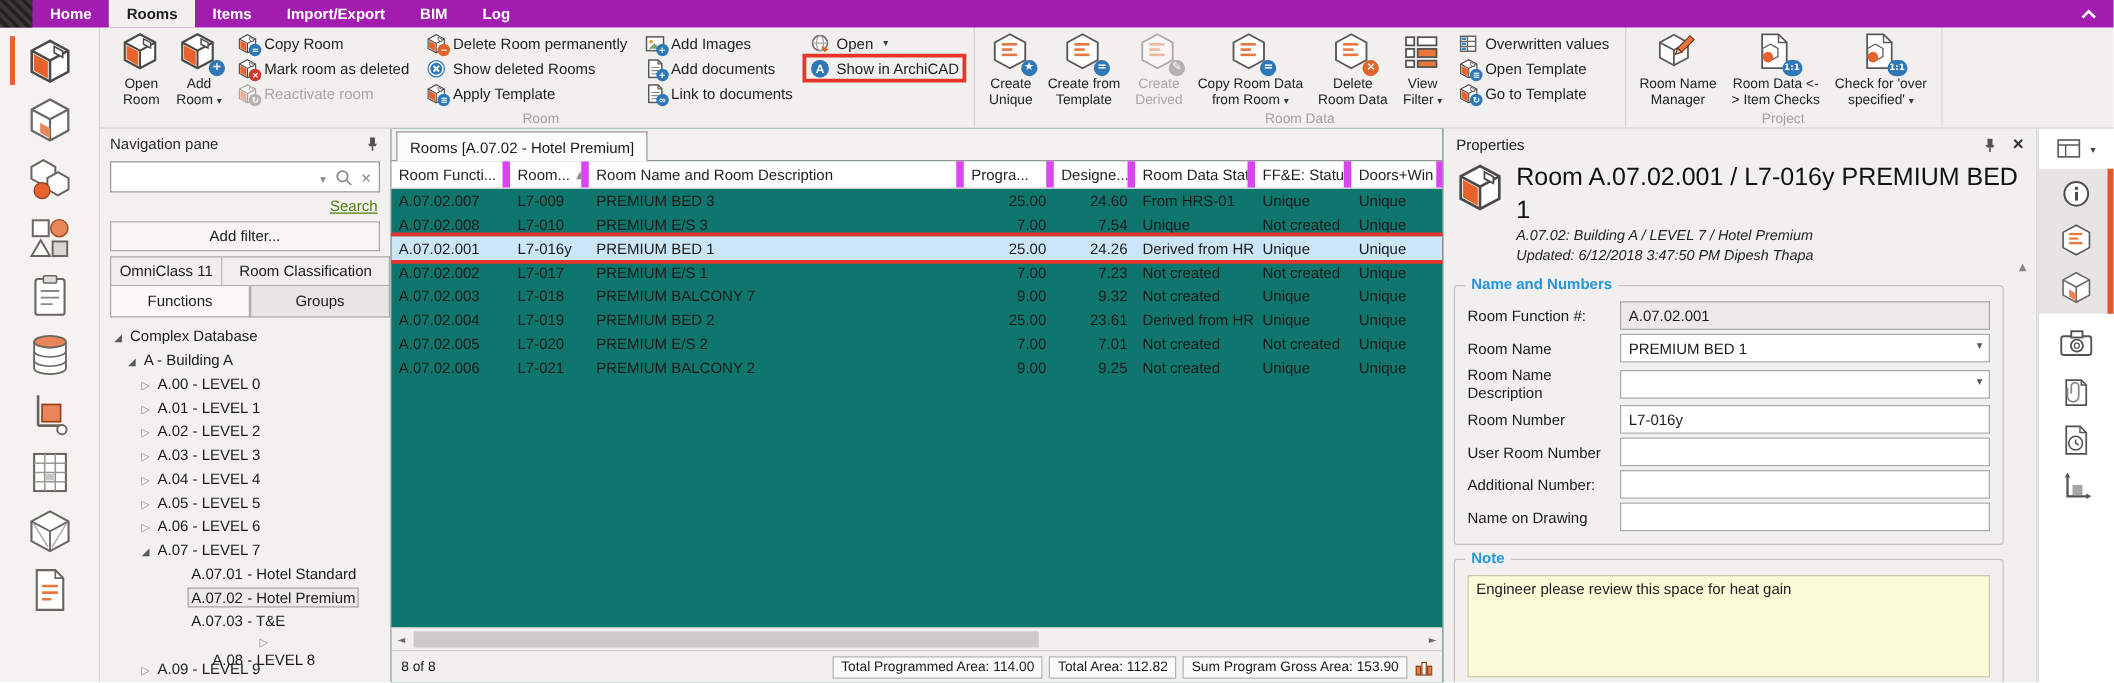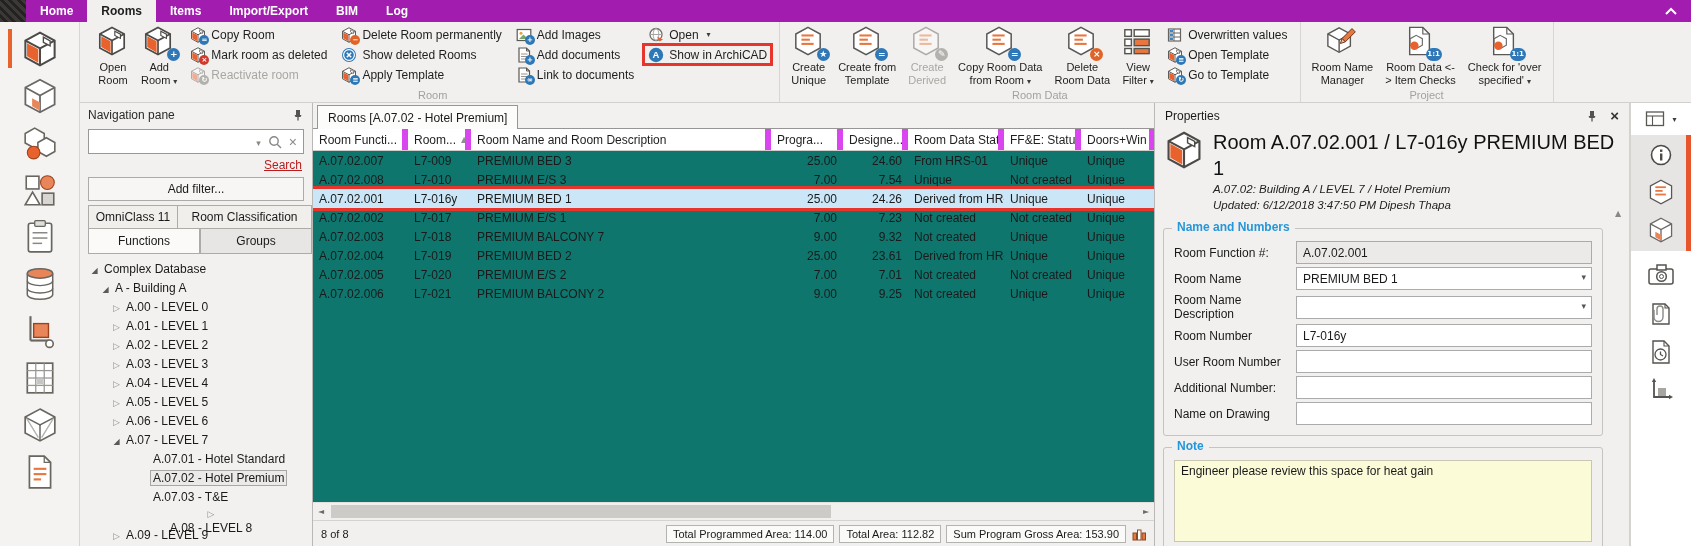--- a/index.html
+++ b/index.html
@@ -46,21 +46,21 @@
   
   .navpane{position:absolute;left:80px;top:103px;width:233px;height:443px;background:#f2f1ef;border-right:1px solid #bab8b6;
            box-sizing:border-box;overflow:hidden;z-index:2}
   .nptitle{height:24px;display:flex;align-items:center;padding:0 8px;color:#2a2a2a}
   .nptitle span{margin-right:auto}
   .npsearch{margin:2px 8px 0;height:25px;background:#fff;border:1px solid #9a9896;display:flex;align-items:center;
             justify-content:flex-end;gap:7px;padding:0 6px;box-sizing:border-box}
   .sdrop::before{content:"▾";color:#8a8886;font-size:9px;font-family:"DejaVu Sans",sans-serif}
   .sclear::before{content:"×";color:#8a8886;font-size:14px}
   .nplink{text-align:right;padding:4px 10px 2px}
-  .nplink span{text-decoration:underline;color:#b91c1c;cursor:pointer}
+  .nplink span{text-decoration:underline;color:#4d7c0f;cursor:pointer}
   .npfilter{margin:3px 8px;height:22px;border:1px solid #adaba8;background:#f7f6f4;display:flex;align-items:center;justify-content:center}
   .npctabs{display:flex;margin:4px 0 0 8px}
   .npctab{height:22px;border:1px solid #adaba8;border-left:none;background:#f0efec;display:flex;align-items:center;
           justify-content:center;flex:1;white-space:nowrap;font-size:12px}
   .npctab:first-child{border-left:1px solid #adaba8;flex:0 0 88px}
   .npvtabs{display:flex;margin-left:8px}
   .npvtab{flex:1;height:24px;display:flex;align-items:center;justify-content:center;border:1px solid #adaba8;border-top:none;background:#e8e6e4}
   .npvtab.active{background:#fbfaf9}
   .tree{padding-top:5px}
   .titem{height:19px;display:flex;align-items:center;white-space:nowrap;cursor:default}

